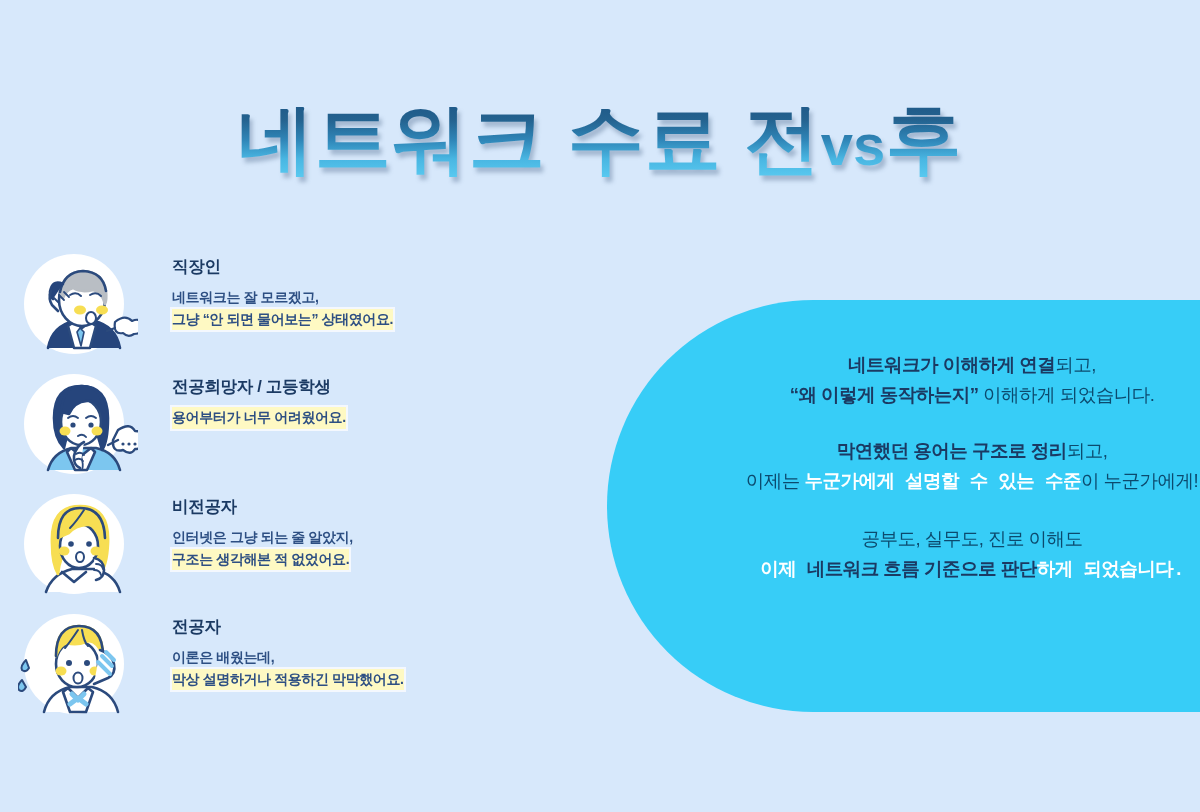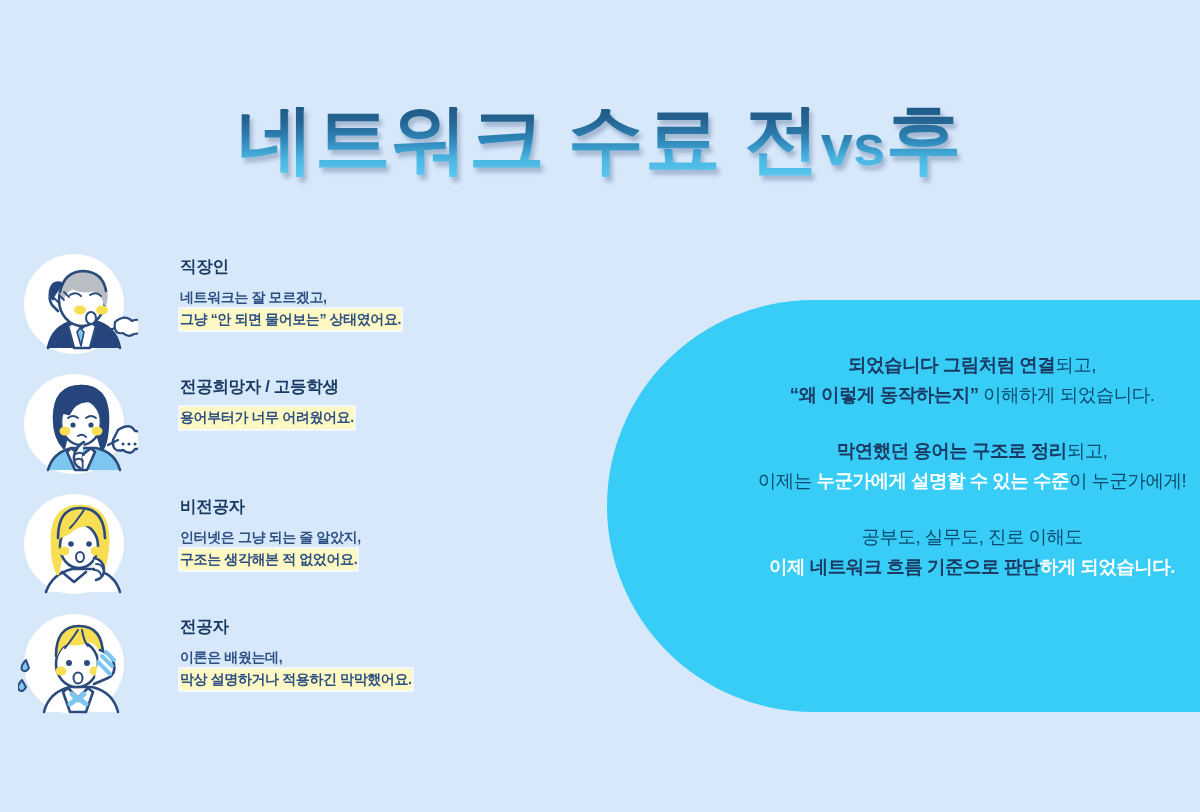--- a/index.html
+++ b/index.html
@@ -39,21 +39,20 @@
     font-size:58px;
     letter-spacing:0;
   }
 
   
   .left-col { position:absolute; left:18px; top:248px; width:560px; }
   .person-row {
     display:flex; align-items:flex-start;
     height:118px;
     margin-bottom:2px;
-    gap:8px;
   }
   .avatar {
     width:120px; height:112px; flex:0 0 120px;
     position:relative;
   }
   .avatar svg { display:block; }
   .person-text { padding-top:8px; margin-left:34px; }
   .person-label {
     font-size:16.5px; font-weight:bold; color:#1b3a63;
     letter-spacing:-.3px; margin-bottom:9px;
@@ -87,21 +86,21 @@
   .panel-block:last-child { margin-bottom:0; }
   .panel-line {
     font-size:18.5px;
     line-height:1.62;
     letter-spacing:-.5px;
     color:#ffffff;
     white-space:nowrap;
   }
   .dk { color:#1b3a63; font-weight:bold; }
   .wt { color:#0c4a6e; }
-  .wtb { color:#ffffff; font-weight:bold; }
+  .wtb { color:#ffffff; font-weight:bold;font-family:Liberation Mono, monospace; }
 </style>
 </head>
 <body>
 
 <div class="canvas">
 
   <div class="title-wrap">
     <span class="title"><span>네트워크 수료 전</span><span class="vs">vs</span><span>후</span></span>
   </div>
 
@@ -231,21 +230,21 @@
         <div class="person-line">이론은 배웠는데,</div>
         <div class="person-line hl">막상 설명하거나 적용하긴 막막했어요.</div>
       </div>
     </div>
   </div>
 
   <div class="panel">
     <div class="panel-inner">
 
       <div class="panel-block">
-        <div class="panel-line"><span class="dk">되었습니다 그림처럼 연결</span><span class="wt">되고,</span></div>
+        <div class="panel-line"><span class="dk">네트워크가 이해하게 연결</span><span class="wt">되고,</span></div>
         <div class="panel-line"><span class="dk">“왜 이렇게 동작하는지”</span><span class="wt"> 이해하게 되었습니다.</span></div>
       </div>
 
       <div class="panel-block">
         <div class="panel-line"><span class="dk">막연했던 용어는 구조로 정리</span><span class="wt">되고,</span></div>
         <div class="panel-line"><span class="wt">이제는 </span><span class="wtb">누군가에게 설명할 수 있는 수준</span><span class="wt">이 누군가에게!</span></div>
       </div>
 
       <div class="panel-block">
         <div class="panel-line"><span class="wt">공부도, 실무도, 진로 이해도</span></div>

